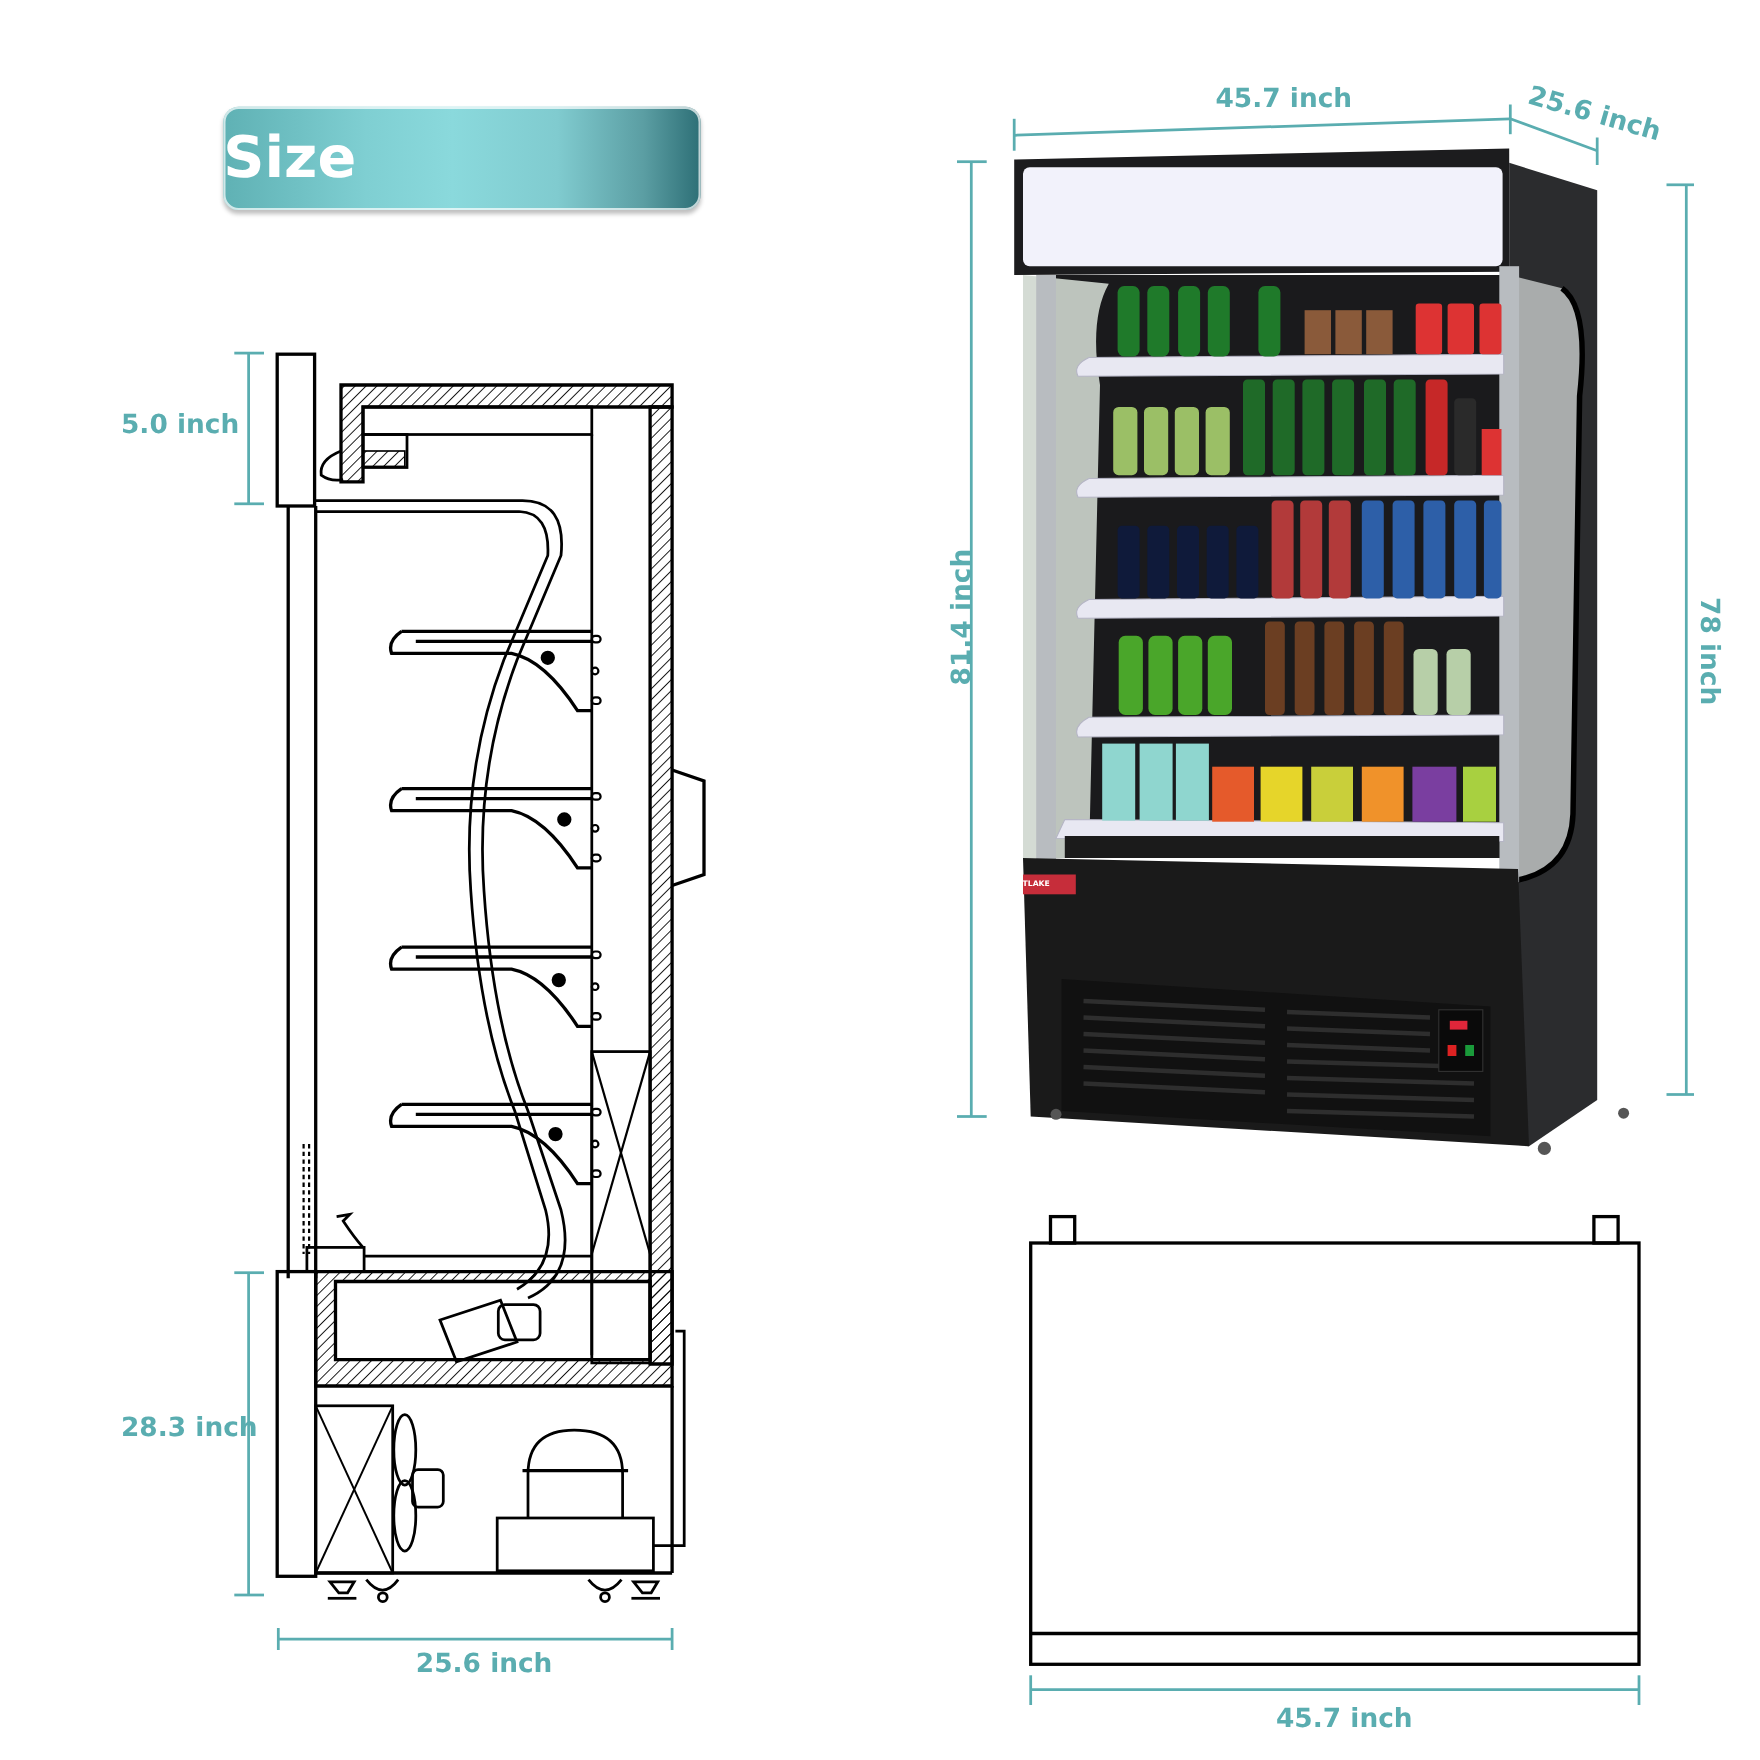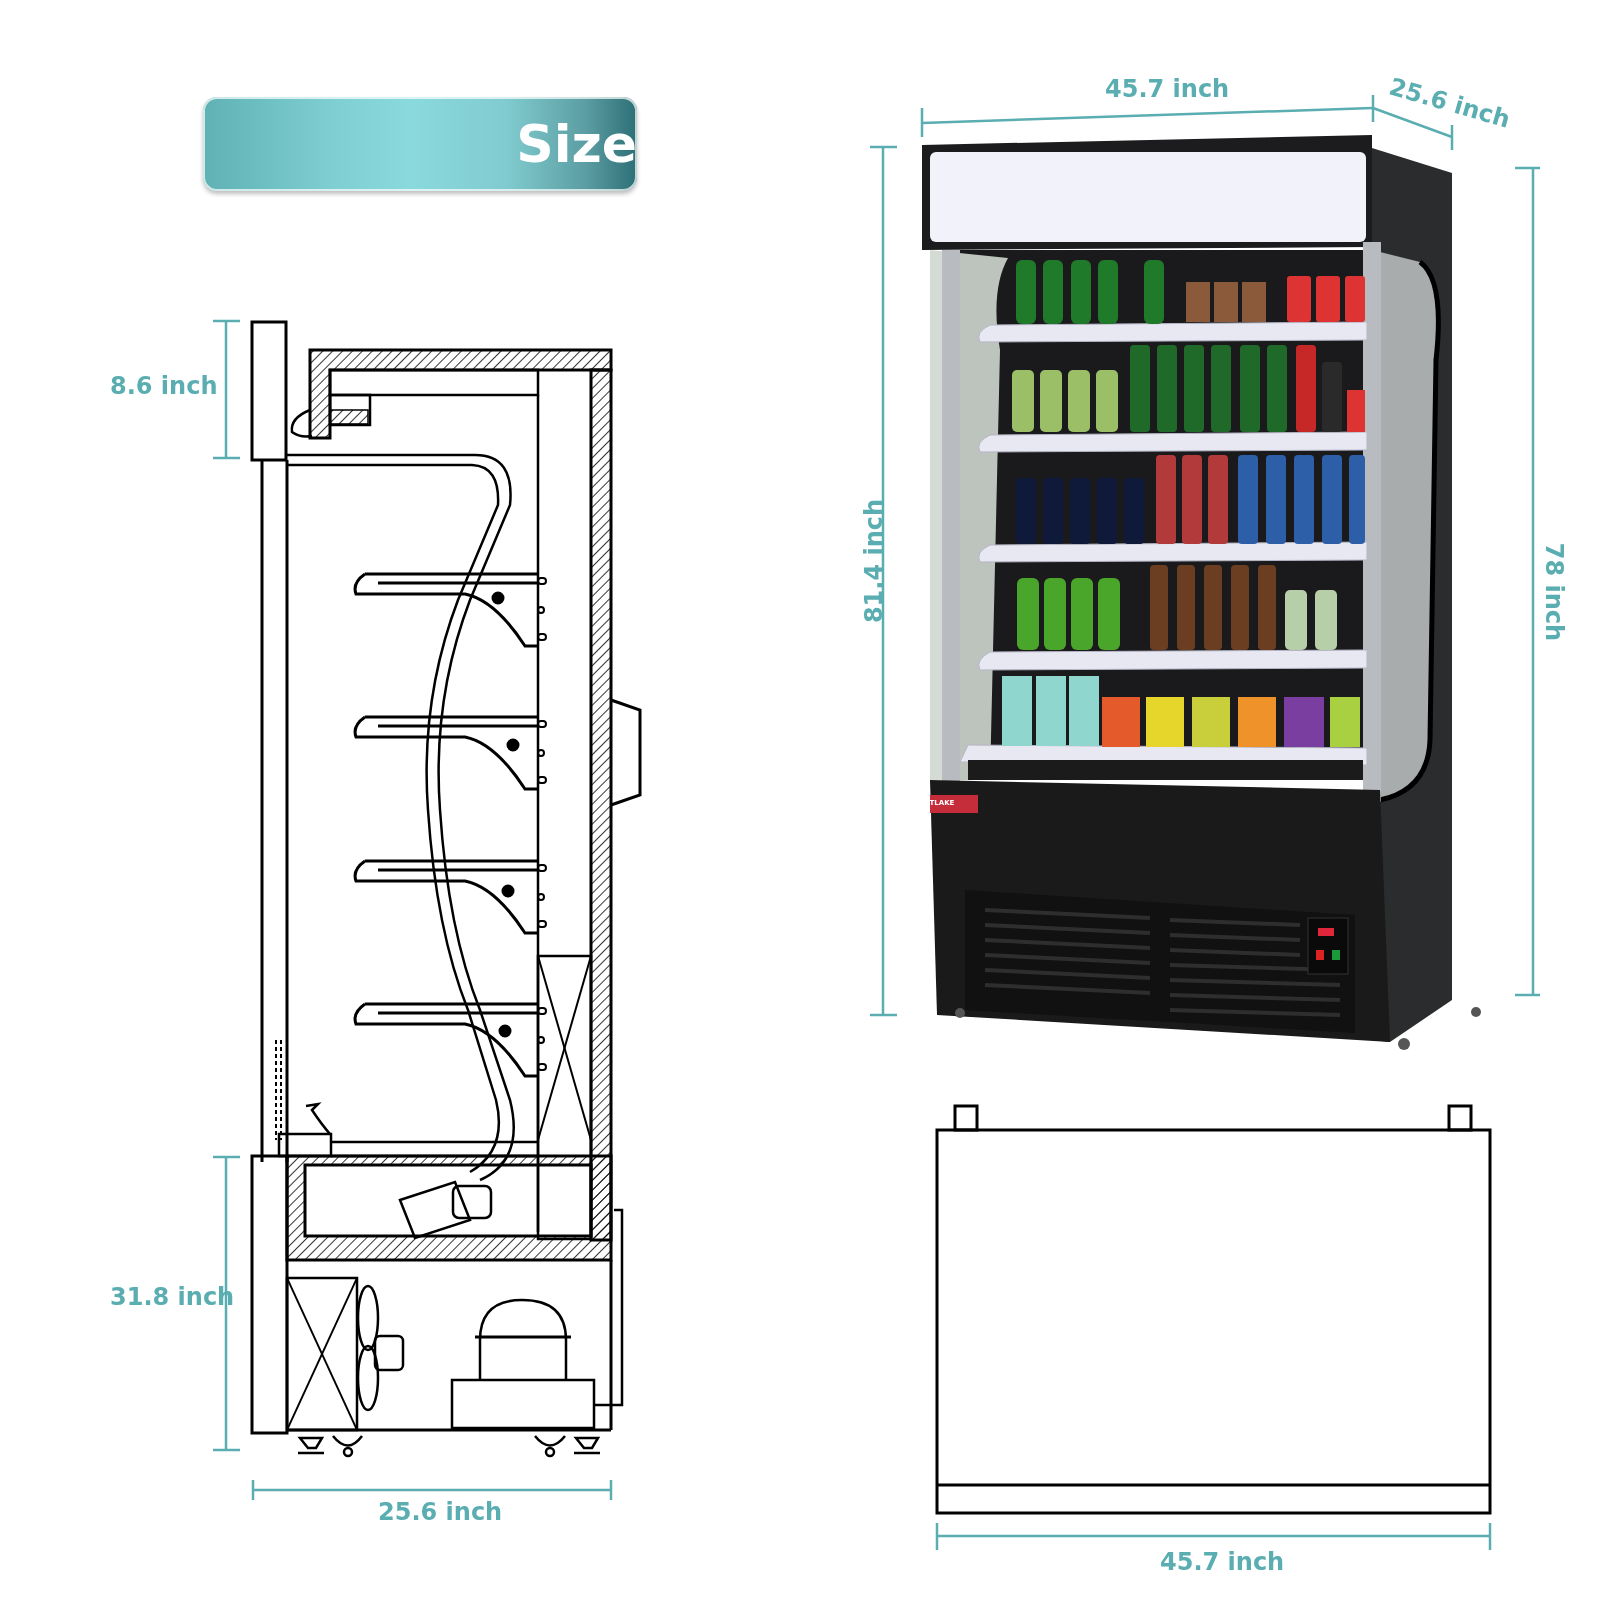--- a/index.html
+++ b/index.html
@@ -2,21 +2,21 @@
 <html><head>
   <meta charset="utf-8">
   <style>
     html, body { margin:0; padding:0; background:#ffffff; }
     body { width:1600px; height:1600px; position:relative; overflow:hidden; font-family:"DejaVu Sans", "Liberation Sans", sans-serif; }
     .abs { position:absolute; }
     .size-badge {
       left:203px; top:97px; width:434px; height:94px; border-radius:14px;
       background:linear-gradient(90deg,#5fb1b4 0%,#7fcfd2 30%,#8ad9dc 48%,#80cbcf 70%,#5b9ea3 88%,#2d6f76 100%);
       box-shadow:0 3px 4px rgba(0,0,0,0.25), inset 0 0 0 2px rgba(255,255,255,0.7);
-      display:flex; align-items:center; justify-content:flex-end;
+      display:flex; align-items:center; justify-content:flex-start;
     }
     .size-badge span { color:#ffffff; font-weight:bold; font-size:52px; letter-spacing:0px; }
     .dim { color:#5aadb0; font-weight:bold; font-size:24px; white-space:nowrap; }
     .rot-left { transform-origin:center center; transform:rotate(-90deg); }
     .rot-right { transform-origin:center center; transform:rotate(90deg); }
     svg { position:absolute; left:0; top:0; }
   </style>
 </head>
 <body>
 
@@ -310,22 +310,22 @@
   <g fill="none" stroke="#000" stroke-width="3">
     <rect x="955" y="1106" width="22" height="24"></rect>
     <rect x="1449" y="1106" width="22" height="24"></rect>
     <rect x="937" y="1130" width="553" height="383"></rect>
     <line x1="937" y1="1485" x2="1490" y2="1485"></line>
   </g>
 </svg>
 
 <div class="abs" style="left:912px;top:799px;font-size:7px;color:#fff;font-weight:bold;">WESTLAKE</div>
 
-<div class="abs dim" style="left:110px;top:372px;">8.6 inch</div>
-<div class="abs dim" style="left:110px;top:1283px;">31.8 inch</div>
+<div class="abs dim" style="left:110px;top:372px;">5.0 inch</div>
+<div class="abs dim" style="left:110px;top:1283px;">28.3 inch</div>
 <div class="abs dim" style="left:378px;top:1498px;">25.6 inch</div>
 
 <div class="abs dim" style="left:1105px;top:75px;">45.7 inch</div>
 <div class="abs dim" style="left:1390px;top:72px;transform:rotate(16deg);transform-origin:left center;">25.6 inch</div>
 <div class="abs dim rot-left" style="left:812px;top:547px;">81.4 inch</div>
 <div class="abs dim rot-right" style="left:1505px;top:578px;">78 inch</div>
 
 <div class="abs dim" style="left:1160px;top:1548px;">45.7 inch</div>
 
 </body></html>

